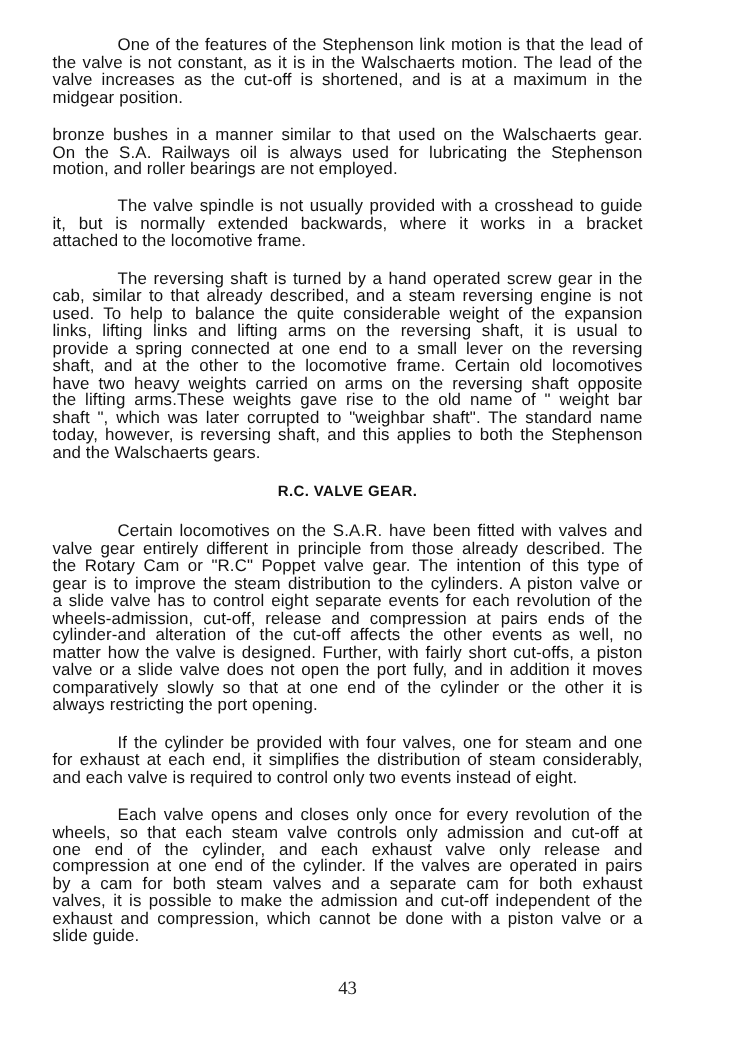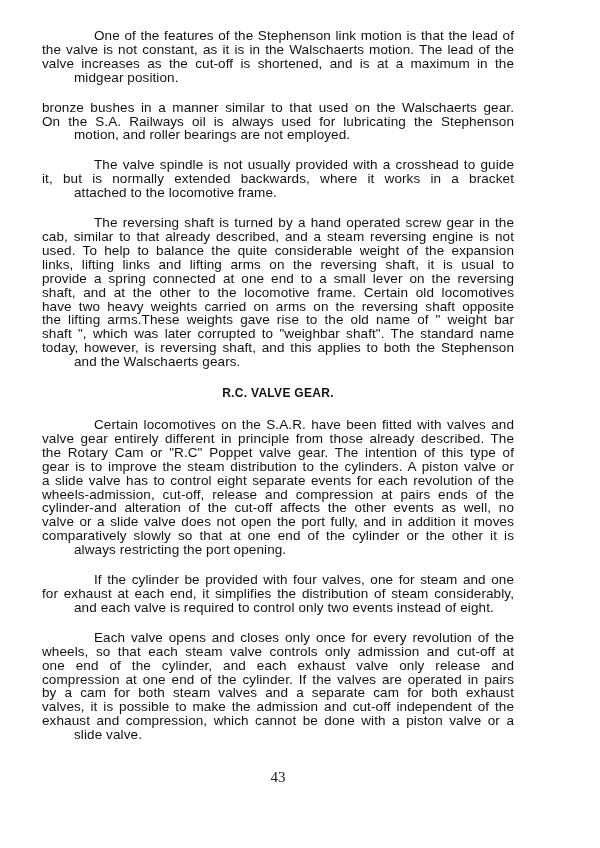--- a/index.html
+++ b/index.html
@@ -33,21 +33,20 @@
     text-align: justify;
     text-align-last: justify;
     white-space: normal;
   }
   .line.first {
     padding-left: 52px;
   }
   .line.last {
     text-align: left;
     text-align-last: left;
-    margin-left: 32px;
   }
   .section-heading {
     font-size: 12px;
     font-weight: 700;
     text-align: center;
     letter-spacing: 0.3px;
     margin: 10px 0 17px 0;
     line-height: 16px;
   }
   .page-number {
@@ -98,35 +97,36 @@
 
   <div class="body-text">
       <div class="para">
         <div class="line first">Certain locomotives on the S.A.R. have been fitted with valves and</div>
         <div class="line">valve gear entirely different in principle from those already described. The</div>
         <div class="line">the Rotary Cam or "R.C" Poppet valve gear. The intention of this type of</div>
         <div class="line">gear is to improve the steam distribution to the cylinders. A piston valve or</div>
         <div class="line">a slide valve has to control eight separate events for each revolution of the</div>
         <div class="line">wheels-admission, cut-off, release and compression at pairs ends of the</div>
         <div class="line">cylinder-and alteration of the cut-off affects the other events as well, no</div>
+        <div class="line">matter how the valve is designed. Further, with fairly short cut-offs, a piston</div>
         <div class="line">valve or a slide valve does not open the port fully, and in addition it moves</div>
         <div class="line">comparatively slowly so that at one end of the cylinder or the other it is</div>
         <div class="line last">always restricting the port opening.</div>
       </div>
       <div class="para">
         <div class="line first">If the cylinder be provided with four valves, one for steam and one</div>
         <div class="line">for exhaust at each end, it simplifies the distribution of steam considerably,</div>
         <div class="line last">and each valve is required to control only two events instead of eight.</div>
       </div>
       <div class="para">
         <div class="line first">Each valve opens and closes only once for every revolution of the</div>
         <div class="line">wheels, so that each steam valve controls only admission and cut-off at</div>
         <div class="line">one end of the cylinder, and each exhaust valve only release and</div>
         <div class="line">compression at one end of the cylinder. If the valves are operated in pairs</div>
         <div class="line">by a cam for both steam valves and a separate cam for both exhaust</div>
         <div class="line">valves, it is possible to make the admission and cut-off independent of the</div>
         <div class="line">exhaust and compression, which cannot be done with a piston valve or a</div>
-        <div class="line last">slide valve.</div>
+        <div class="line last">slide guide.</div>
       </div>
     </div>
 
   <div class="page-number">43</div>
 </div>
 
 </body></html>

